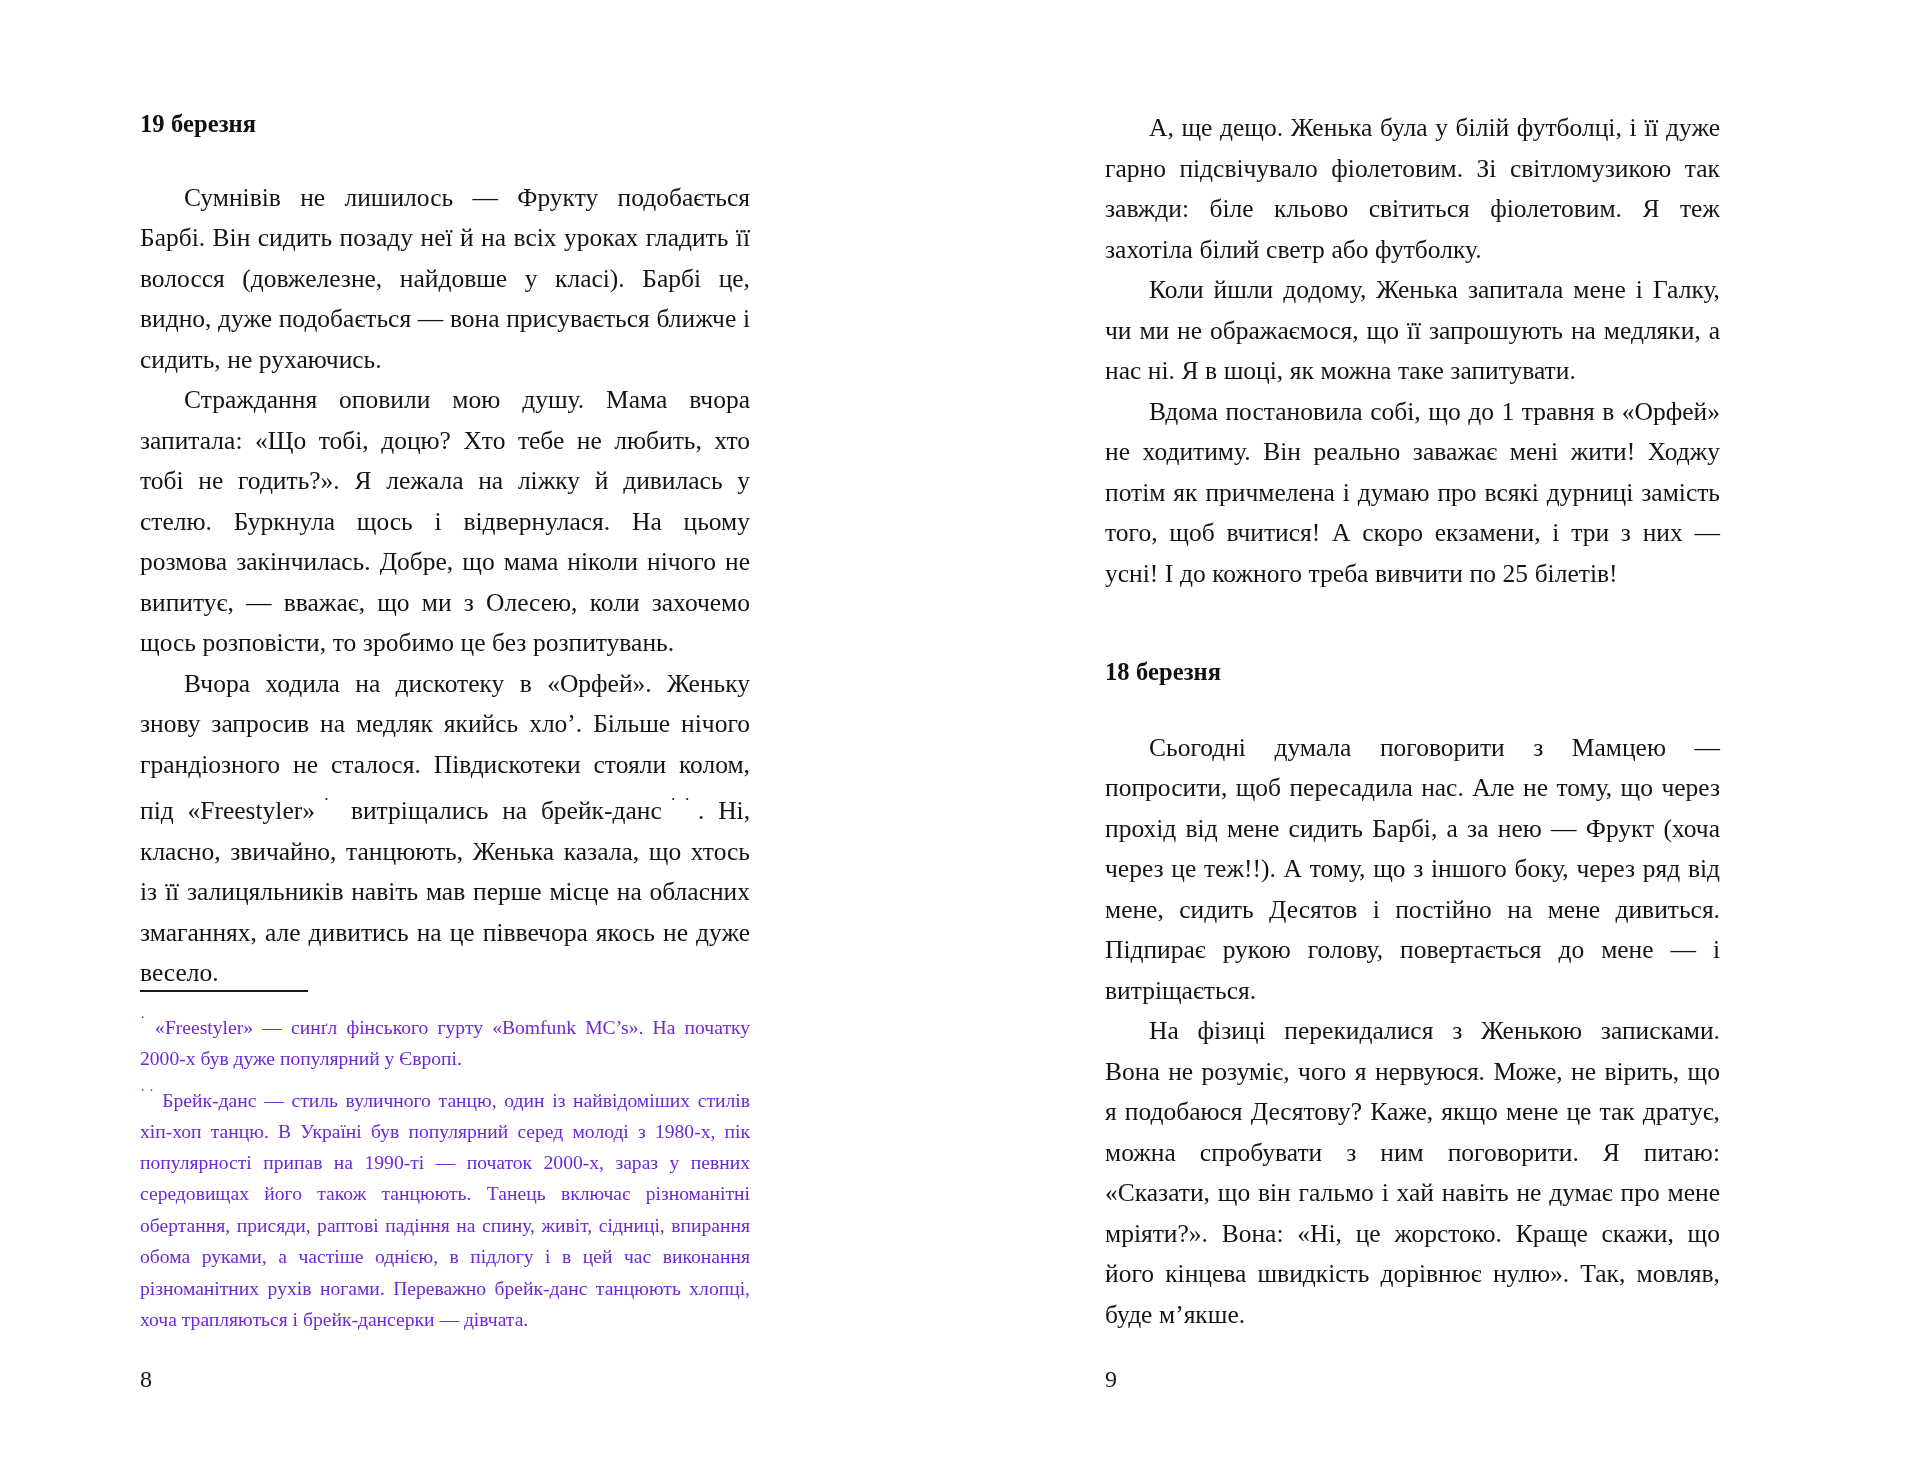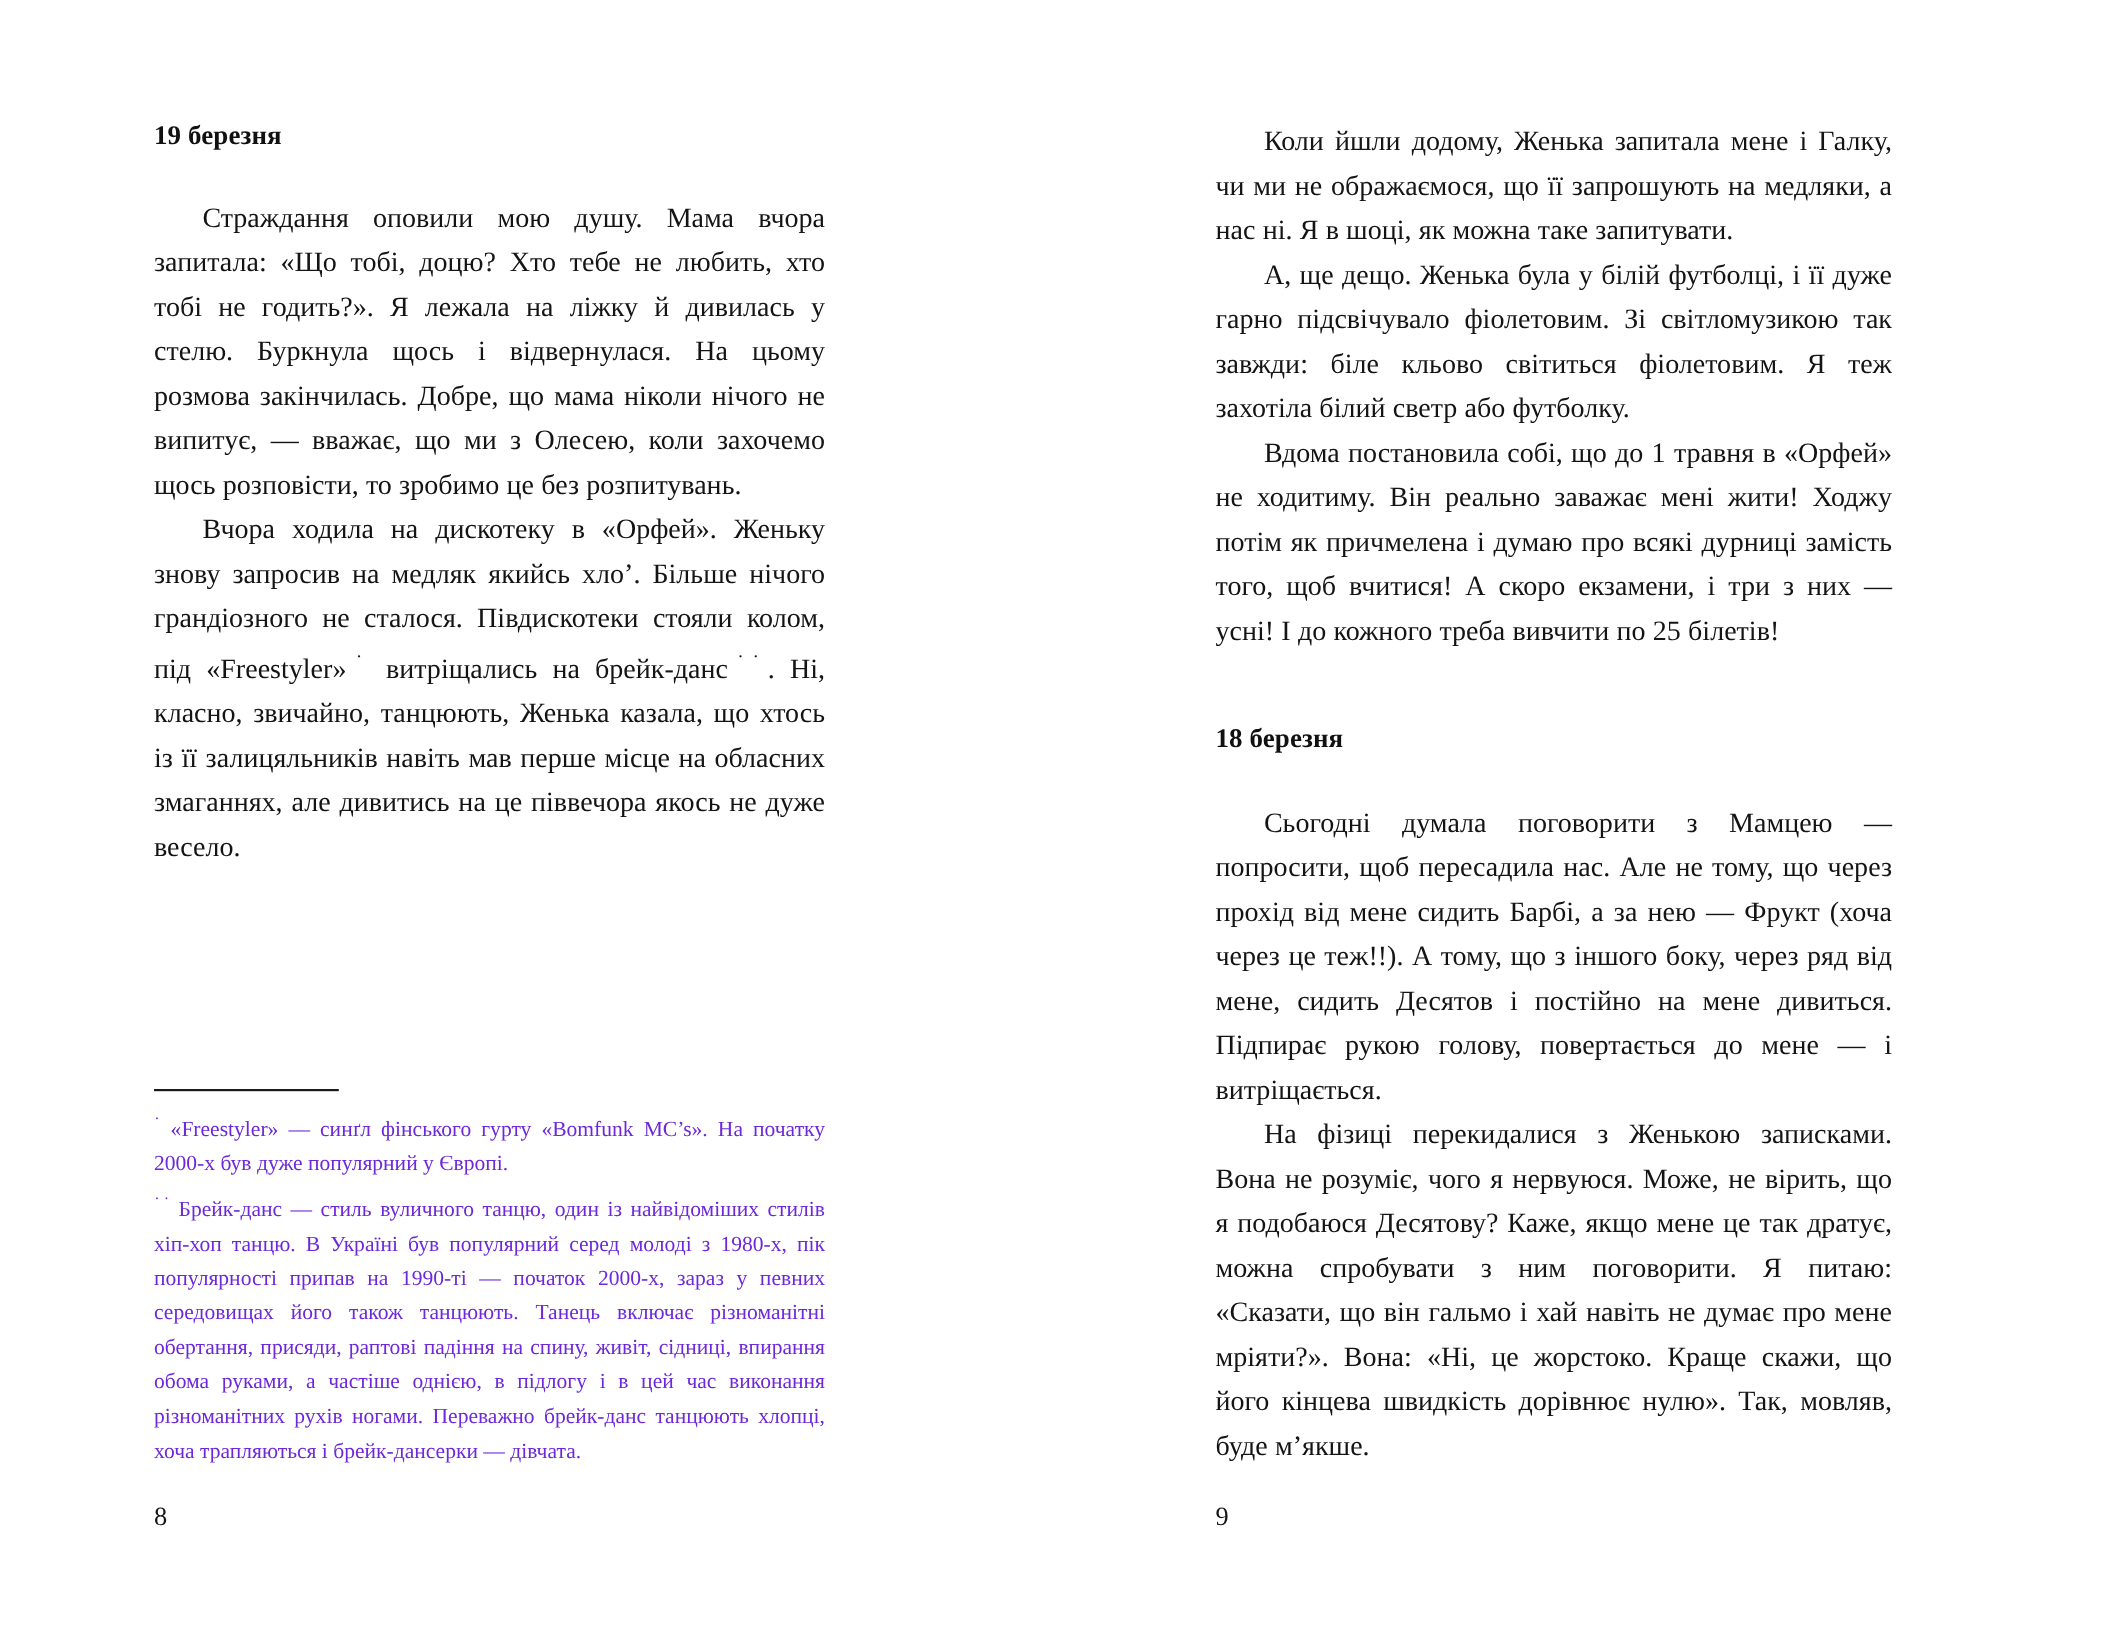--- a/index.html
+++ b/index.html
@@ -120,43 +120,44 @@
 </head>
 <body>
 
 <div class="spread">
 
   <div class="page page-left">
     <div class="text-block">
 
       <h2 class="date-heading">19 березня</h2>
 
+      <p class="body">Сумнівів не лишилось — Фрукту подобається Барбі. Він сидить позаду неї й на всіх уроках гладить її волосся (довжелезне, найдовше у класі). Барбі це, видно, дуже подобається — вона присувається ближче і сидить, не рухаючись.</p>
 
       <p class="body">Страждання оповили мою душу. Мама вчора запитала: «Що тобі, доцю? Хто тебе не любить, хто тобі не годить?». Я лежала на ліжку й дивилась у стелю. Буркнула щось і відвернулася. На цьому розмова закінчилась. Добре, що мама ніколи нічого не випитує, — вважає, що ми з Олесею, коли захочемо щось розповісти, то зробимо це без розпитувань.</p>
 
       <p class="body"><span>Вчора ходила на дискотеку в «Орфей». Женьку знову запросив на медляк якийсь хло’. Більше нічого грандіозного не сталося. Півдискотеки стояли колом, під «Freestyler»</span><span class="fn-mark">˙</span><span> витріщались на брейк-данс</span><span class="fn-mark">˙˙</span><span>. Ні, класно, звичайно, танцюють, Женька казала, що хтось із її залицяльників навіть мав перше місце на обласних змаганнях, але дивитись на це піввечора якось не дуже весело.</span></p>
     </div>
 
     <div class="footnotes">
       <div class="fn-rule"></div>
 
       <p class="footnote"><span class="fn-lead">˙</span><span>«Freestyler» — синґл фінського гурту «Bomfunk MC’s». На початку 2000-х був дуже популярний у Європі.</span></p>
 
       <p class="footnote"><span class="fn-lead">˙˙</span><span>Брейк-данс — стиль вуличного танцю, один із найвідоміших стилів хіп-хоп танцю. В Україні був популярний серед молоді з 1980-х, пік популярності припав на 1990-ті — початок 2000-х, зараз у певних середовищах його також танцюють. Танець включає різноманітні обертання, присяди, раптові падіння на спину, живіт, сідниці, впирання обома руками, а частіше однією, в підлогу і в цей час виконання різноманітних рухів ногами. Переважно брейк-данс танцюють хлопці, хоча трапляються і брейк-дансерки — дівчата.</span></p>
     </div>
 
     <div class="folio">8</div>
   </div>
 
   <div class="page page-right">
     <div class="text-block">
 
+      <p class="body">А, ще дещо. Женька була у білій футболці, і її дуже гарно підсвічувало фіолетовим. Зі світломузикою так завжди: біле кльово світиться фіолетовим. Я теж захотіла білий светр або футболку.</p>
+
       <p class="body">Коли йшли додому, Женька запитала мене і Галку, чи ми не ображаємося, що її запрошують на медляки, а нас ні. Я в шоці, як можна таке запитувати.</p>
-
-      <p class="body">А, ще дещо. Женька була у білій футболці, і її дуже гарно підсвічувало фіолетовим. Зі світломузикою так завжди: біле кльово світиться фіолетовим. Я теж захотіла білий светр або футболку.</p>
 
       <p class="body">Вдома постановила собі, що до 1 травня в «Орфей» не ходитиму. Він реально заважає мені жити! Ходжу потім як причмелена і думаю про всякі дурниці замість того, щоб вчитися! А скоро екзамени, і три з них — усні! І до кожного треба вивчити по 25 білетів!</p>
 
       <h2 class="date-heading second">18 березня</h2>
 
       <p class="body">Сьогодні думала поговорити з Мамцею  — попросити, щоб пересадила нас. Але не тому, що через прохід від мене сидить Барбі, а за нею — Фрукт (хоча через це теж!!). А тому, що з іншого боку, через ряд від мене, сидить Десятов і постійно на мене дивиться. Підпирає рукою голову, повертається до мене — і витріщається.</p>
 
       <p class="body">На фізиці перекидалися з Женькою записками. Вона не розуміє, чого я нервуюся. Може, не вірить, що я подобаюся Десятову? Каже, якщо мене це так дратує, можна спробувати з ним поговорити. Я питаю: «Сказати, що він гальмо і хай навіть не думає про мене мріяти?». Вона: «Ні, це жорстоко. Краще скажи, що його кінцева швидкість дорівнює нулю». Так, мовляв, буде м’якше.</p>
     </div>
 

